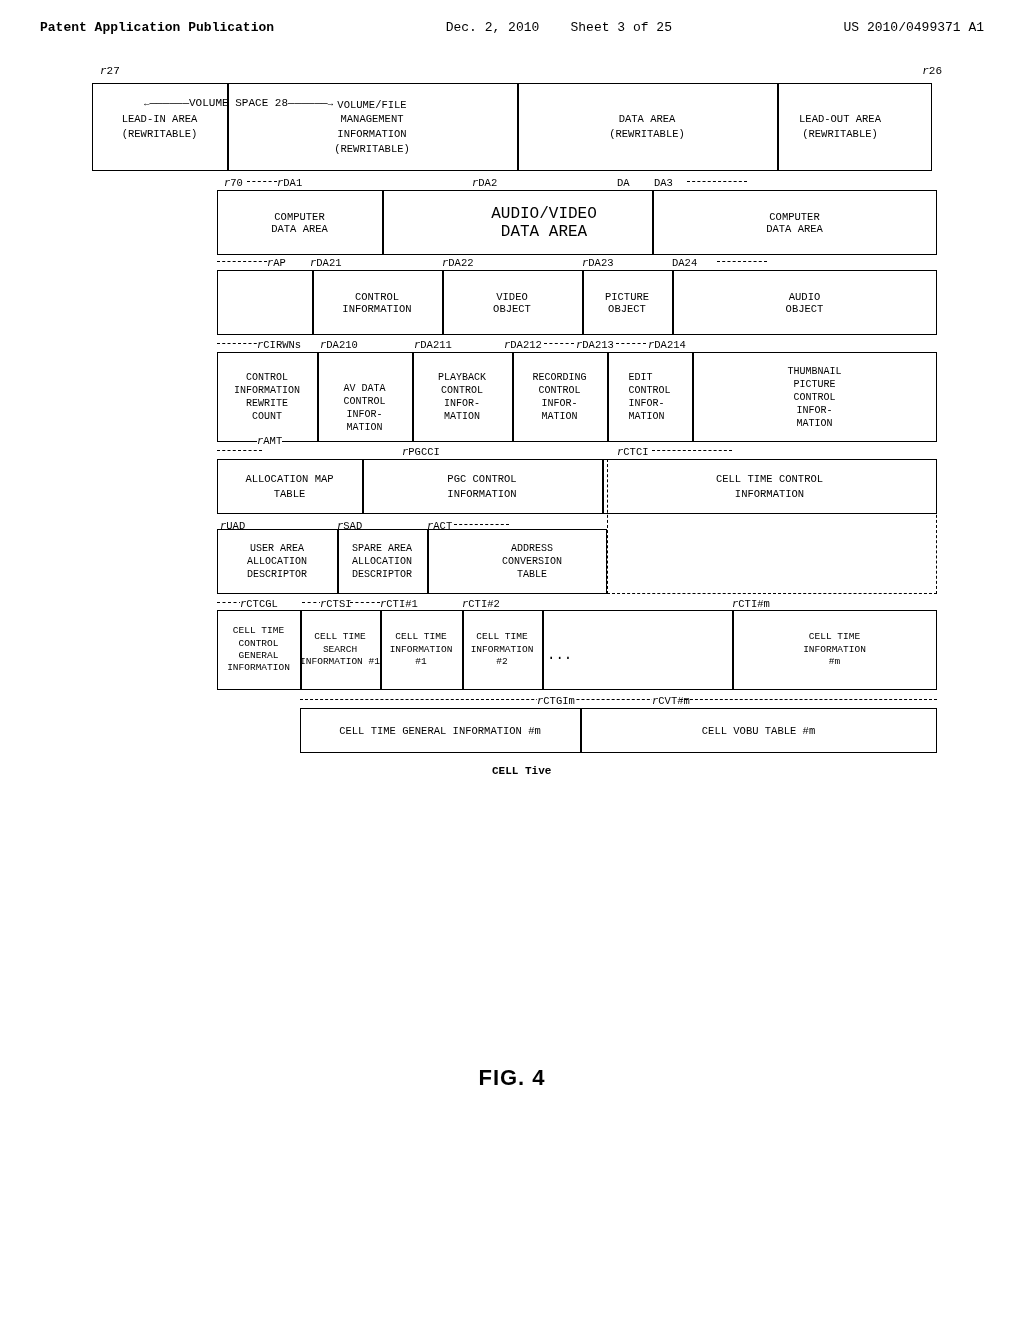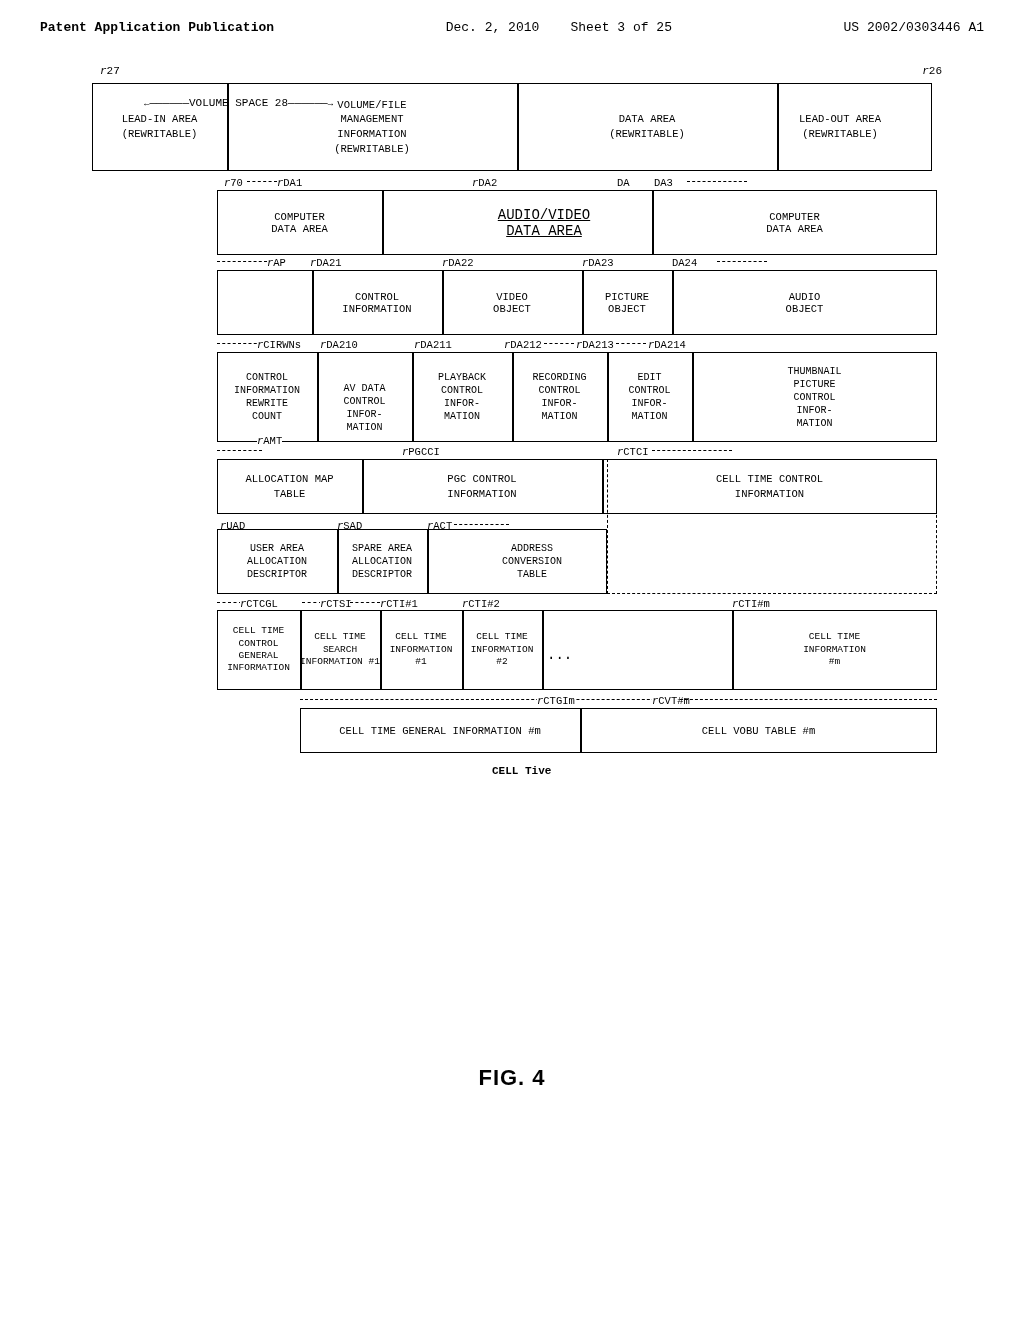--- a/index.html
+++ b/index.html
@@ -69,21 +69,21 @@
 <body>
 
 <div class="page">
 
   <div class="header">
     <div class="header-left">Patent Application Publication</div>
     <div class="header-center">
       <span>Dec. 2, 2010</span>&nbsp;&nbsp;&nbsp;
       <span>Sheet 3 of 25</span>
     </div>
-    <div class="header-right">US 2002/0303446 A1</div>
+    <div class="header-right">US 2010/0499371 A1</div>
   </div>
 
   <div class="main-wrapper">
 
     <div class="diagram-container">
 
       <div class="dlabel" style="left:28px; top:0px; font-size:11px;">
         <span style="font-style:italic;">r</span><span>27</span>
       </div>
 
@@ -138,21 +138,21 @@
 
       <div style="position:absolute; left:145px; top:125px; width:720px; height:65px; border:1.5px solid #000;"></div>
 
       <div style="position:absolute; left:310px; top:125px; width:1.5px; height:65px; background:#000;"></div>
       <div style="position:absolute; left:580px; top:125px; width:1.5px; height:65px; background:#000;"></div>
 
       <div style="position:absolute; left:145px; top:125px; width:165px; height:65px; display:flex; align-items:center; justify-content:center; font-size:10.5px; text-align:center;">
         COMPUTER<br>DATA AREA
       </div>
 
-      <div style="position:absolute; left:310px; top:125px; width:324px; height:65px; display:flex; align-items:center; justify-content:center; font-size:14px; text-align:center;text-decoration:underline;">
+      <div style="position:absolute; left:310px; top:125px; width:324px; height:65px; display:flex; align-items:center; justify-content:center; font-size:16px; text-align:center;">
         AUDIO/VIDEO<br>DATA AREA
       </div>
 
       <div style="position:absolute; left:580px; top:125px; width:285px; height:65px; display:flex; align-items:center; justify-content:center; font-size:10.5px; text-align:center;">
         COMPUTER<br>DATA AREA
       </div>
 
       <div style="position:absolute; left:145px; top:196px; font-size:10.5px; border-top:1.5px dashed #000; width:50px;"></div>
       <div class="dlabel" style="left:195px; top:192px; font-size:10.5px;"><span style="font-style:italic;">r</span>AP</div>
 
@@ -221,21 +221,21 @@
       </div>
 
       <div style="position:absolute; left:340px; top:287px; width:100px; height:90px; display:flex; align-items:center; justify-content:center; font-size:10px; text-align:center; line-height:1.3;">
         PLAYBACK<br>CONTROL<br>INFOR-<br>MATION
       </div>
 
       <div style="position:absolute; left:440px; top:287px; width:95px; height:90px; display:flex; align-items:center; justify-content:center; font-size:10px; text-align:center; line-height:1.3;">
         RECORDING<br>CONTROL<br>INFOR-<br>MATION
       </div>
 
-      <div style="position:absolute; left:535px; top:287px; width:85px; height:90px; display:flex; align-items:center; justify-content:center; font-size:10px; text-align:center; line-height:1.3;">
+      <div style="position:absolute; left:535px; top:287px; width:85px; height:90px; display:flex; align-items:center; justify-content:center; font-size:10px; line-height:1.3;">
         EDIT<br>CONTROL<br>INFOR-<br>MATION
       </div>
 
       <div style="position:absolute; left:620px; top:287px; width:245px; height:90px; display:flex; align-items:center; justify-content:center; font-size:10px; text-align:center; line-height:1.3;">
         THUMBNAIL<br>PICTURE<br>CONTROL<br>INFOR-<br>MATION
       </div>
 
       <div style="position:absolute; left:145px; top:385px; width:45px; border-top:1.5px dashed #000;"></div>
       <div class="dlabel" style="left:185px; top:370px; font-size:10.5px;"><span style="font-style:italic;">r</span>AMT</div>
 

